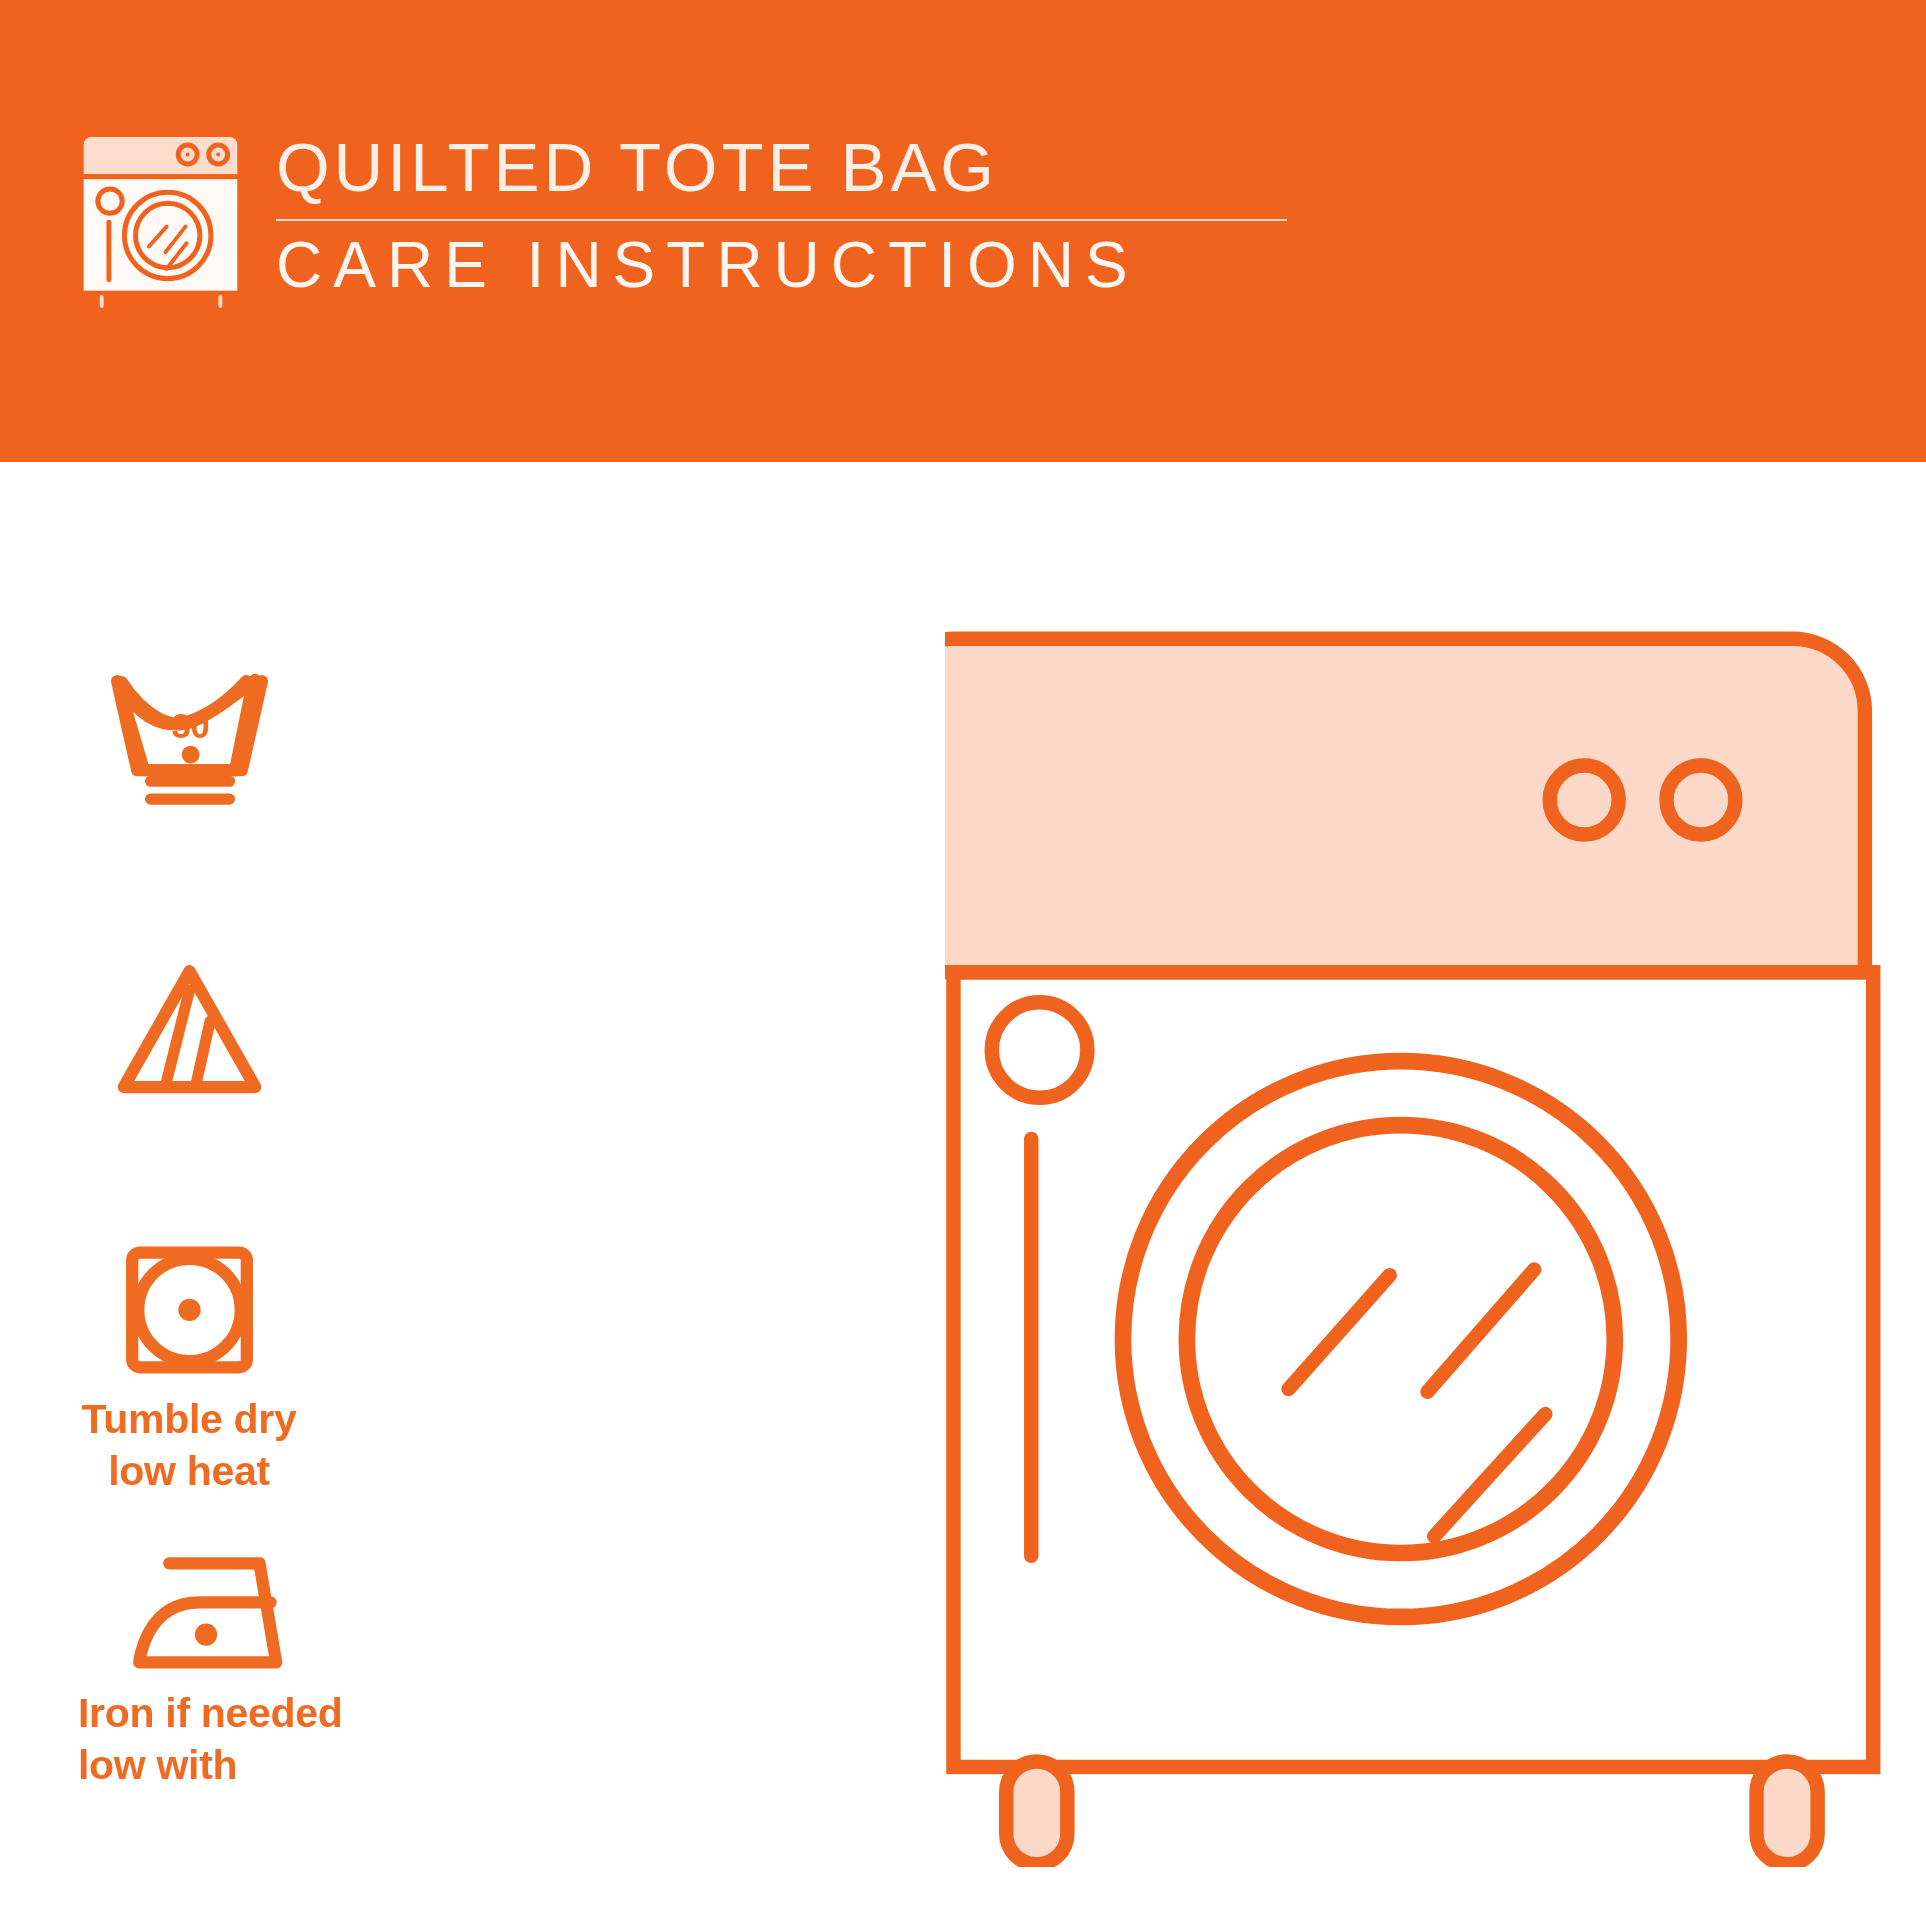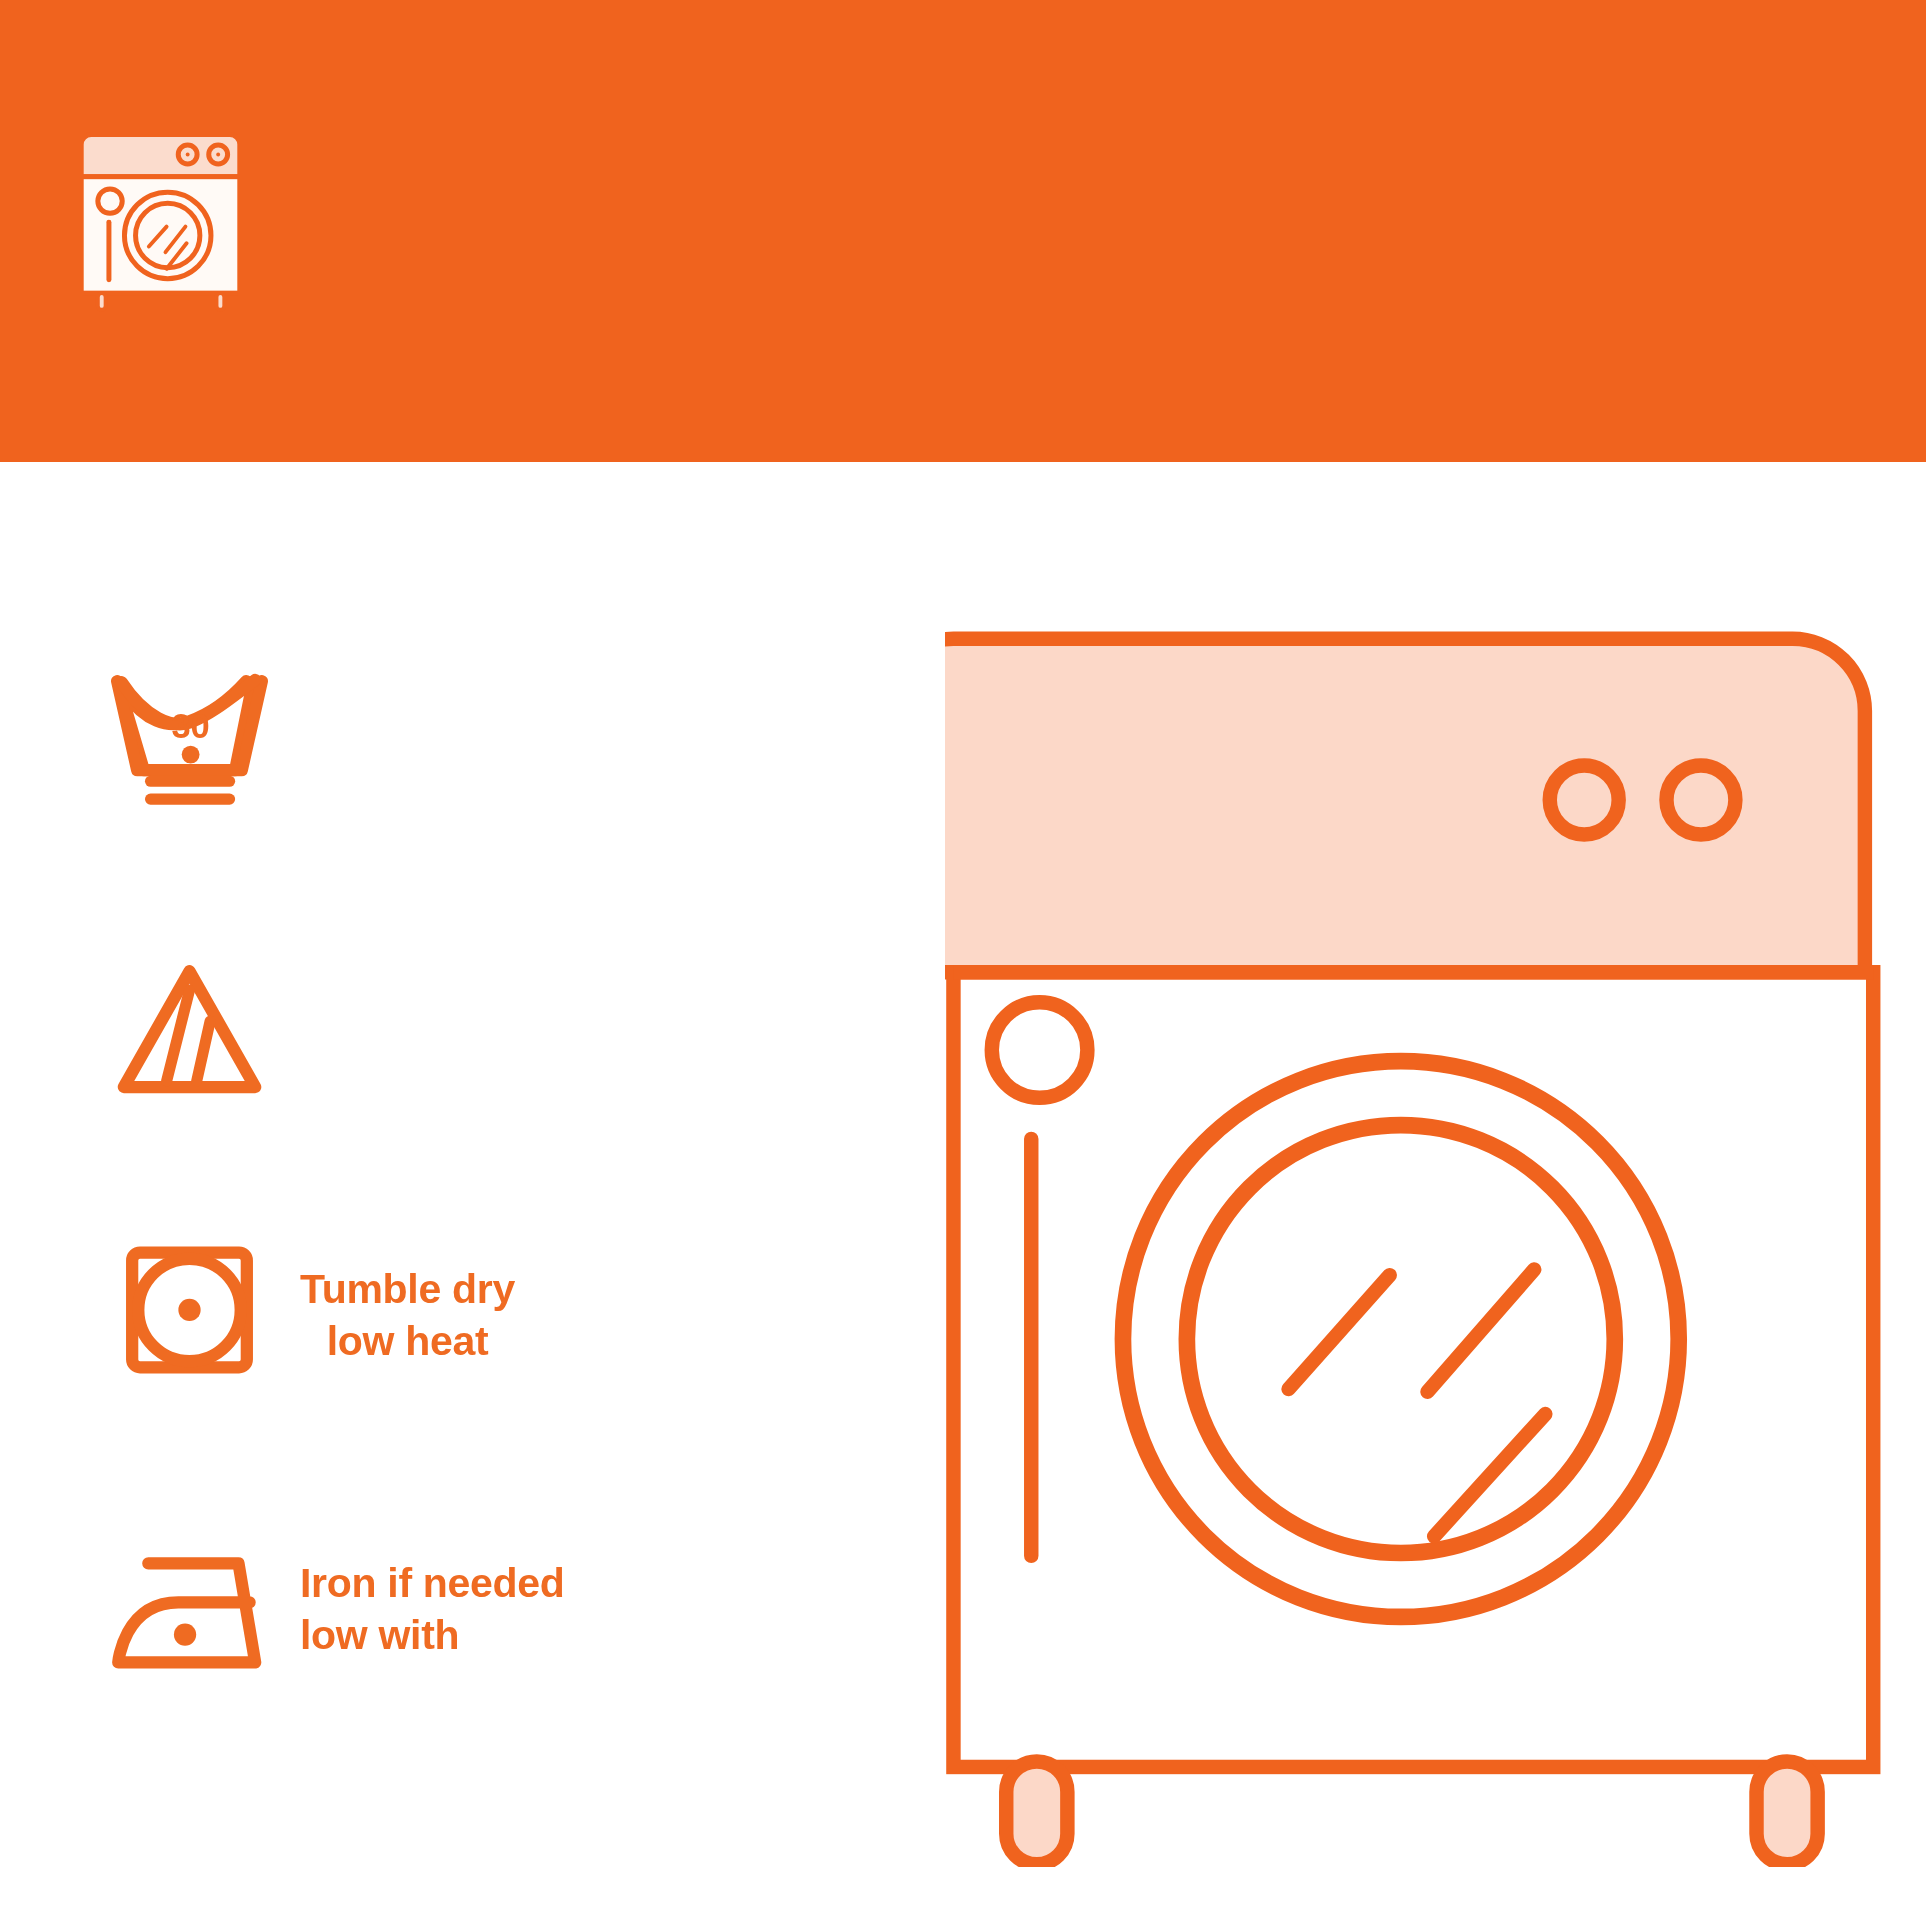--- a/index.html
+++ b/index.html
@@ -51,21 +51,21 @@
     margin:0;
     font-family:"Liberation Sans", sans-serif;
   }
 
   
   .care-list{
     position:absolute;left:0;top:489px;width:912px;
   }
   .care-row{
     position:absolute;
-    display:flex;align-items:center;
+    display:flex;align-items:center;flex-direction:column;
   }
   .care-row .sym{
     width:222px;flex:0 0 auto;display:flex;align-items:center;justify-content:center;
   }
   .care-row .txt{
     color:#EF6B22;
     font-size:41px;
     line-height:1.28;
     font-weight:700;
     letter-spacing:-0.3px;
@@ -110,20 +110,25 @@
         <circle cx="152" cy="192" r="58" fill="none" stroke="#F0631E" stroke-width="9"></circle>
         <line x1="118" y1="212" x2="150" y2="176" stroke="#F0631E" stroke-width="7" stroke-linecap="round"></line>
         <line x1="148" y1="222" x2="184" y2="176" stroke="#F0631E" stroke-width="7" stroke-linecap="round"></line>
         <line x1="150" y1="252" x2="186" y2="206" stroke="#F0631E" stroke-width="7" stroke-linecap="round"></line>
 
         <rect x="26" y="296" width="14" height="30" rx="7" fill="#FBDCCD" stroke="#F0631E" stroke-width="7"></rect>
         <rect x="240" y="296" width="14" height="30" rx="7" fill="#FBDCCD" stroke="#F0631E" stroke-width="7"></rect>
       </svg>
     </div>
 
+    <div class="header-text">
+      <div class="title-main">QUILTED TOTE BAG</div>
+      <div class="title-rule"></div>
+      <div class="title-sub">CARE INSTRUCTIONS</div>
+    </div>
 
   </div>
 </div>
 
 <div class="care-list">
 
   <div class="care-row" id="row-0">
     <div class="sym">
       <svg viewBox="0 0 300 280" width="167" height="156" aria-hidden="true">
         <path d="M22 40 L35 58 C70 108 110 122 150 108 C190 94 225 66 252 36 L262 48

